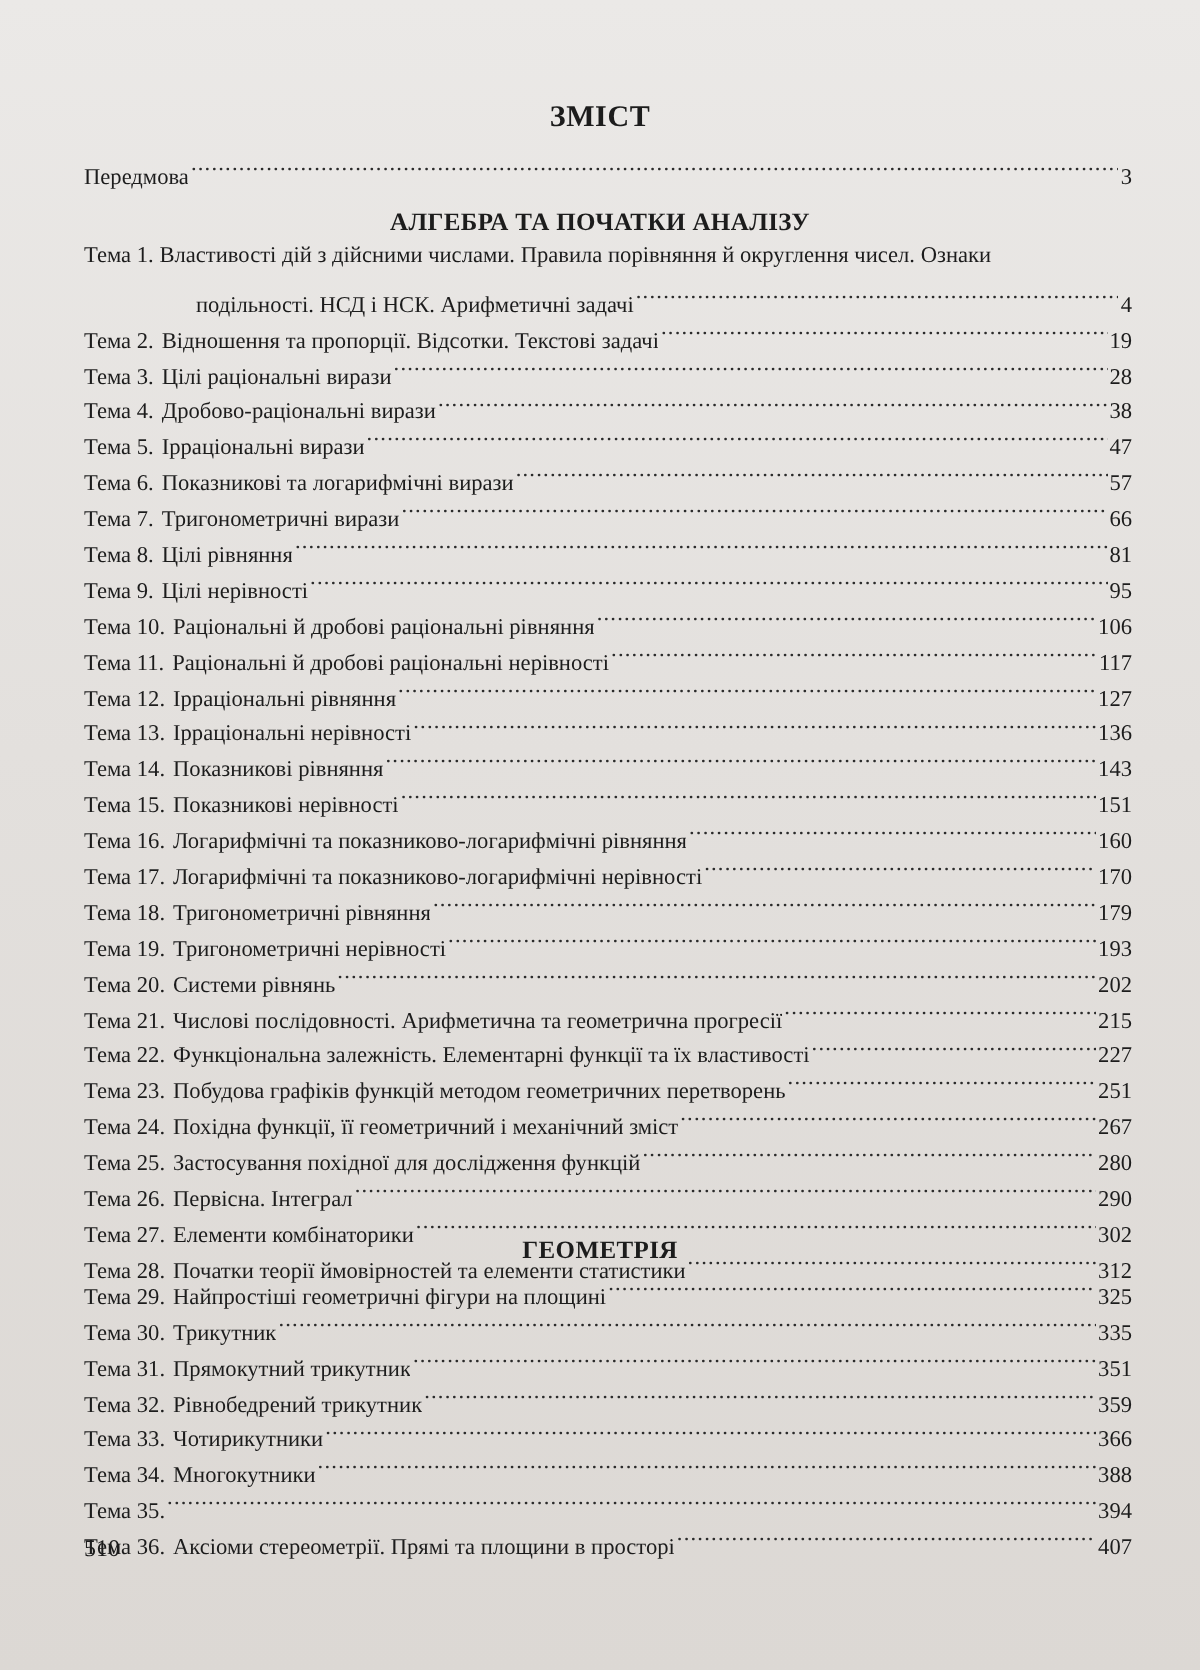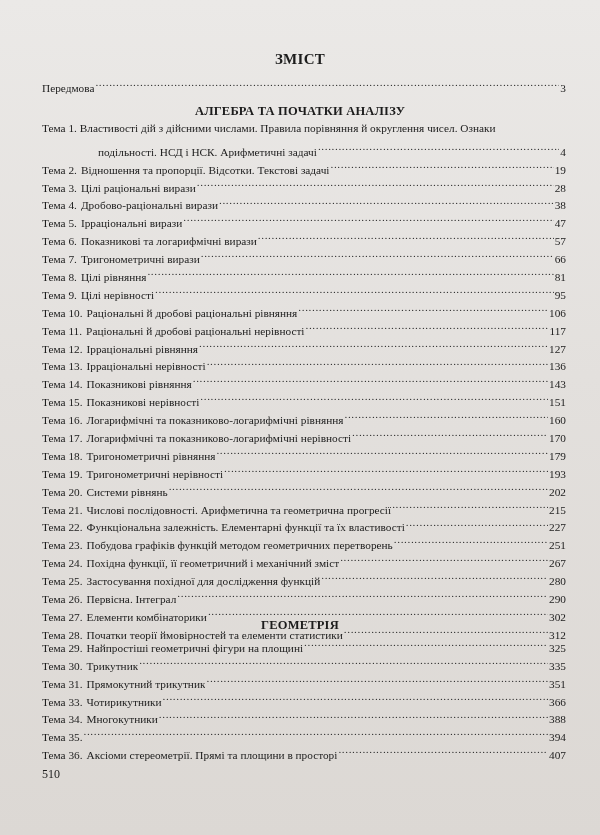--- a/index.html
+++ b/index.html
@@ -312,20 +312,26 @@
           <span class="dots"></span>
           <span class="pg">335</span>
         </div>
         <div class="toc-row">
           <span class="num">Тема 31.</span>
           <span class="txt" style="padding-left: 4px;">Прямокутний трикутник</span>
           <span class="dots"></span>
           <span class="pg">351</span>
         </div>
         <div class="toc-row">
+          <span class="num">Тема 32.</span>
+          <span class="txt" style="padding-left: 4px;">Рівнобедрений трикутник</span>
+          <span class="dots"></span>
+          <span class="pg">359</span>
+        </div>
+        <div class="toc-row">
           <span class="num">Тема 33.</span>
           <span class="txt" style="padding-left: 4px;">Чотирикутники</span>
           <span class="dots"></span>
           <span class="pg">366</span>
         </div>
         <div class="toc-row">
           <span class="num">Тема 34.</span>
           <span class="txt" style="padding-left: 4px;">Многокутники</span>
           <span class="dots"></span>
           <span class="pg">388</span>

